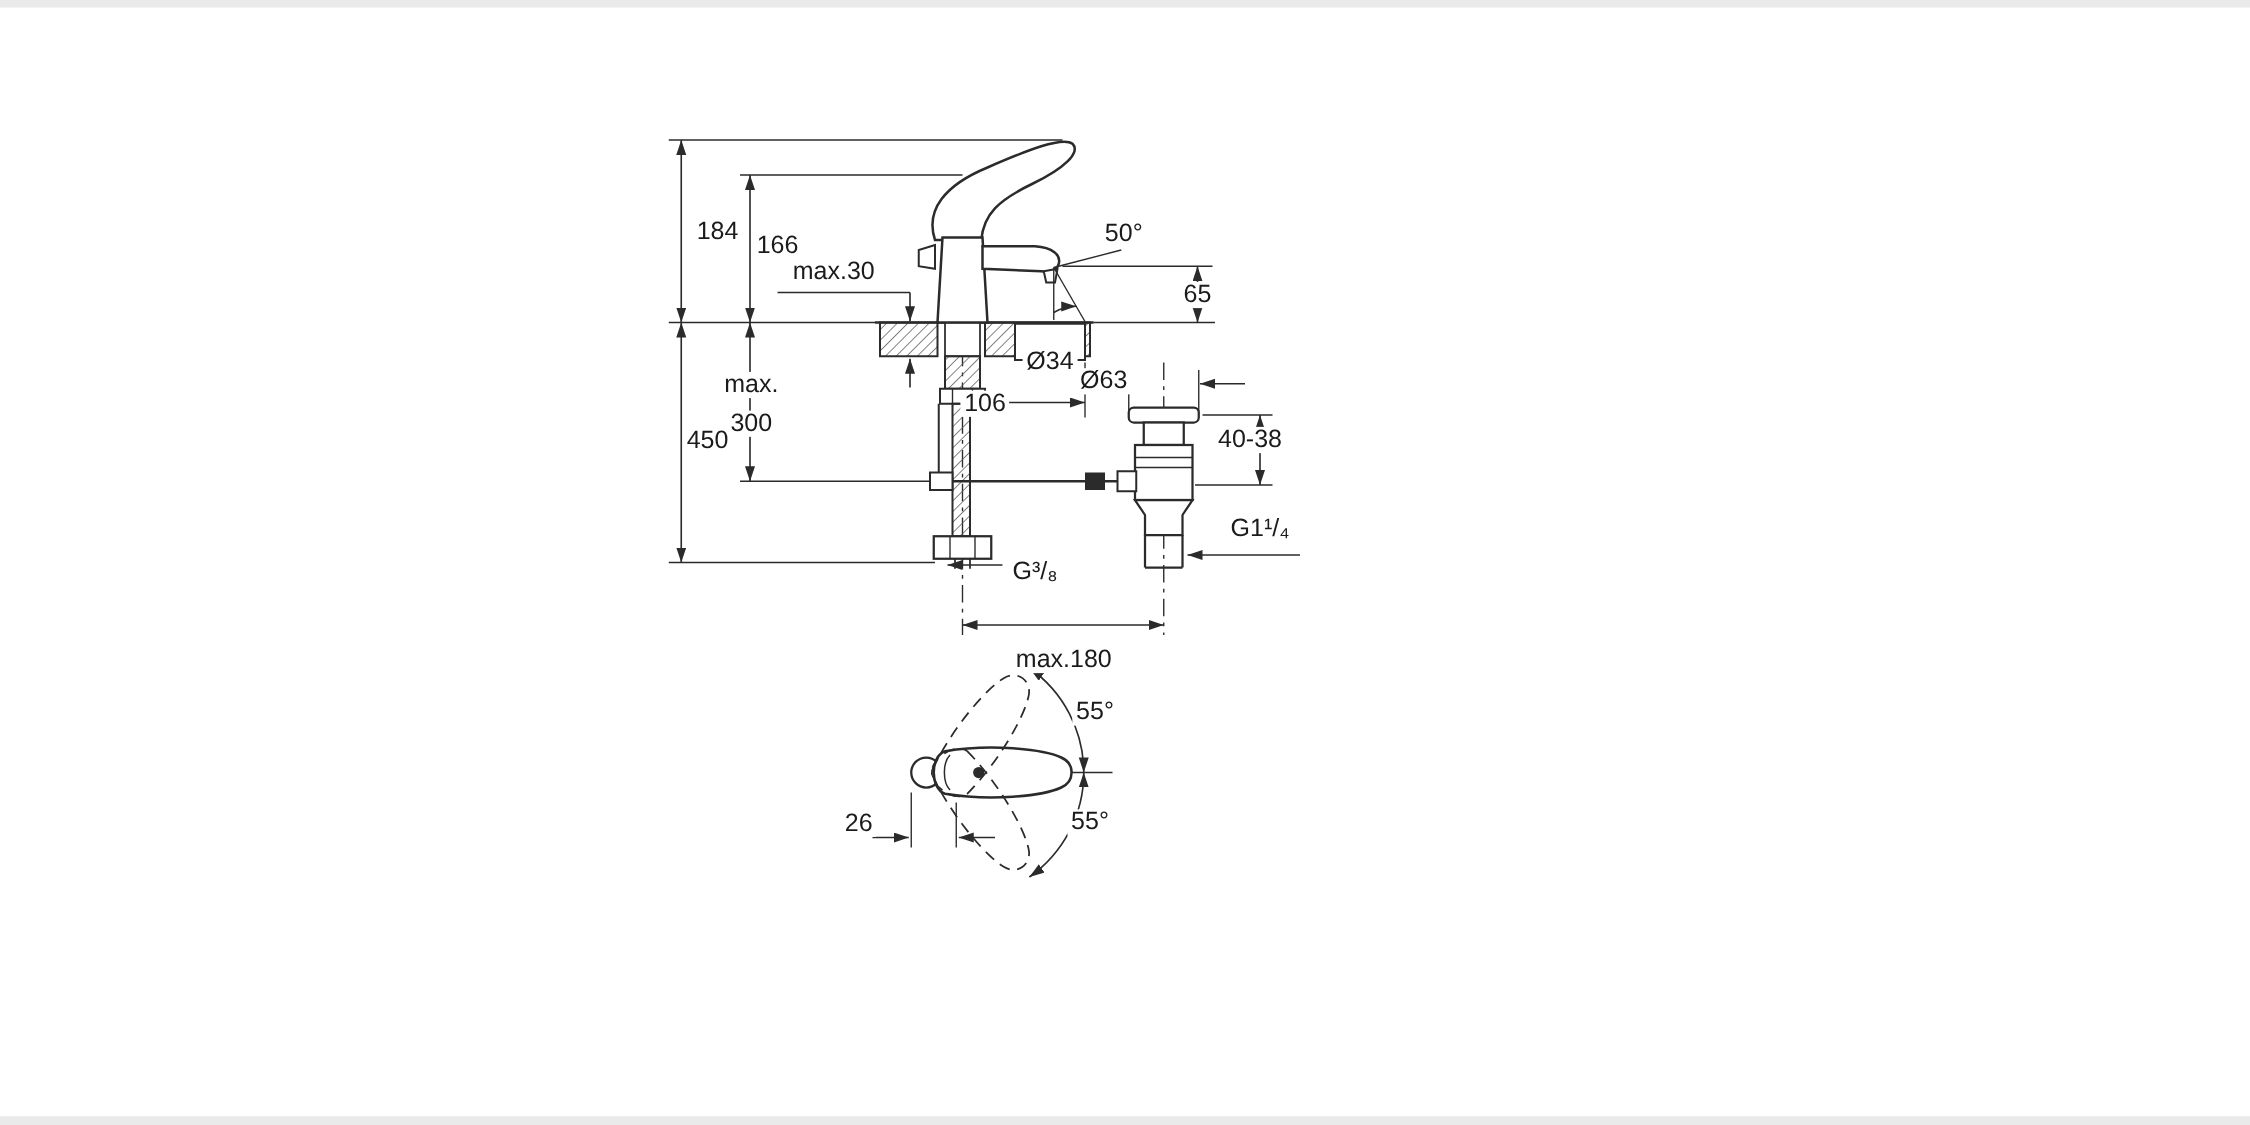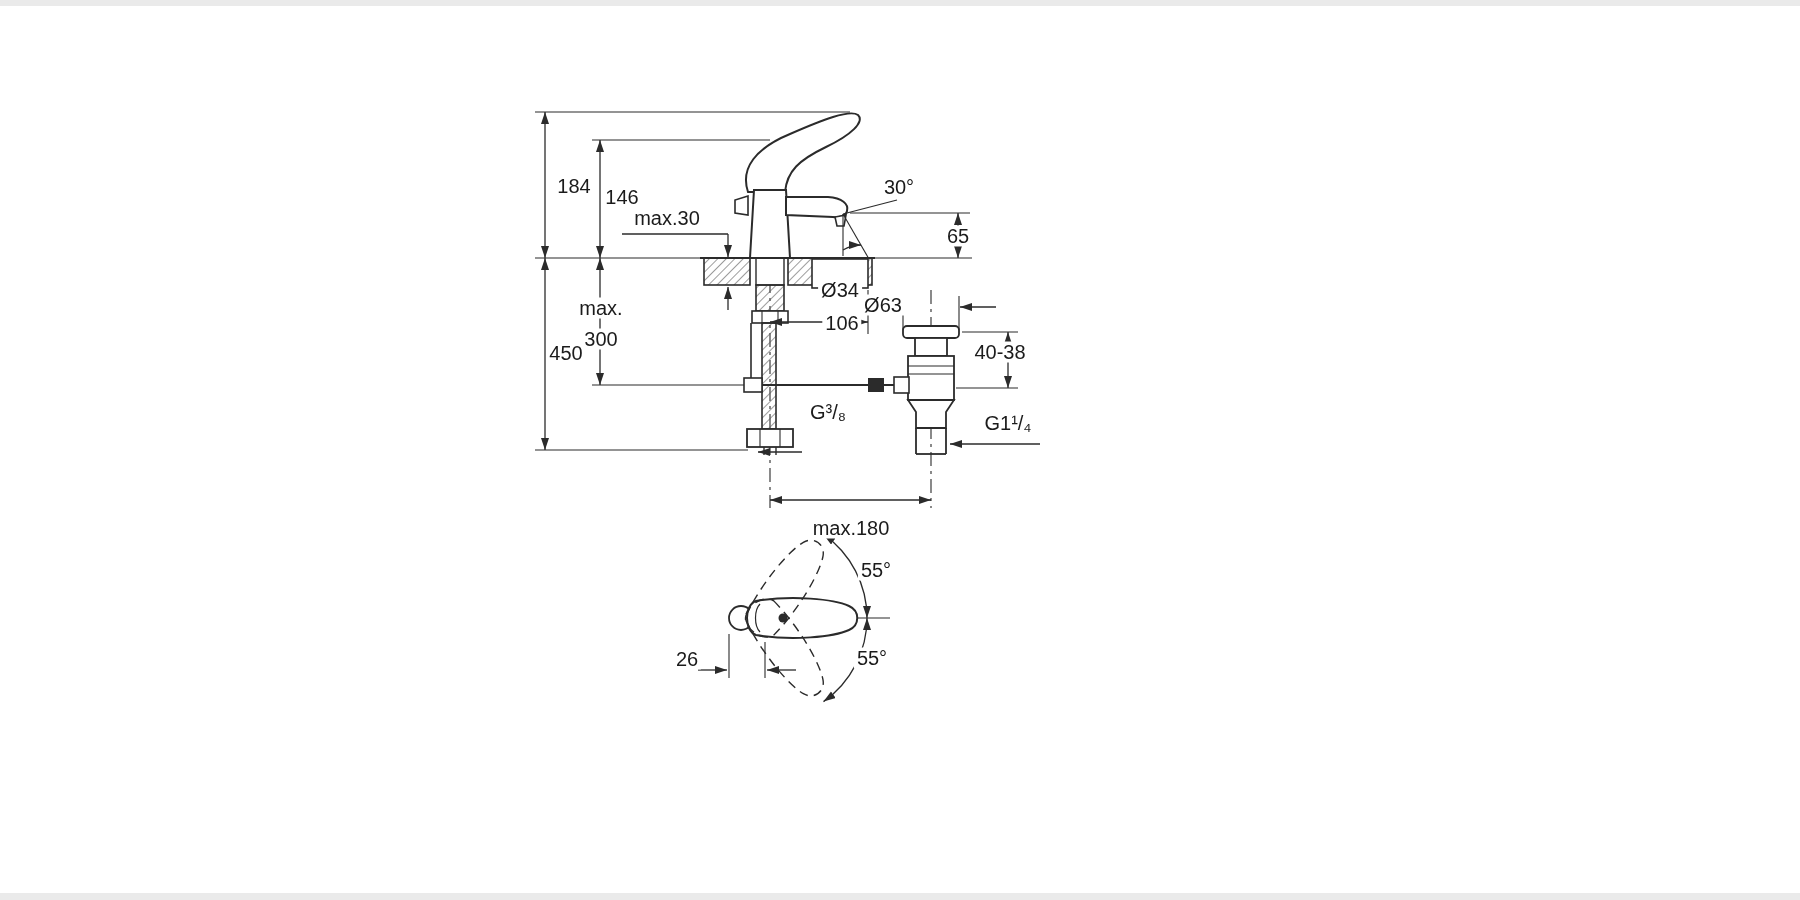--- a/index.html
+++ b/index.html
@@ -139,31 +139,31 @@
       <g transform="rotate(-55 765 618)">
         <path d="M756,601 C792,595 834,599 849,606 C860,611 860,625 849,630 C834,637 792,641 756,635 C744,631 744,605 756,601 Z" fill="none" stroke-width="1.4" stroke-dasharray="9 6"></path>
       </g>
       <g transform="rotate(55 765 618)">
         <path d="M756,601 C792,595 834,599 849,606 C860,611 860,625 849,630 C834,637 792,641 756,635 C744,631 744,605 756,601 Z" fill="none" stroke-width="1.4" stroke-dasharray="9 6"></path>
       </g>
     </g>
   </svg>
 
   <span class="lbl" style="left:574px;top:186px">184</span>
-  <span class="lbl" style="left:622px;top:197px">146</span>
+  <span class="lbl" style="left:622px;top:197px">166</span>
   <span class="lbl" style="left:667px;top:218px">max.30</span>
-  <span class="lbl" style="left:899px;top:187px">30°</span>
+  <span class="lbl" style="left:899px;top:187px">50°</span>
   <span class="lbl" style="left:958px;top:236px">65</span>
   <span class="lbl" style="left:840px;top:290px">Ø34</span>
   <span class="lbl" style="left:601px;top:308px">max.</span>
   <span class="lbl" style="left:601px;top:339px">300</span>
   <span class="lbl" style="left:566px;top:353px">450</span>
-  <span class="lbl" style="left:842px;top:323px">106</span>
+  <span class="lbl" style="left:788px;top:323px">106</span>
   <span class="lbl" style="left:883px;top:305px">Ø63</span>
   <span class="lbl" style="left:1000px;top:352px">40-38</span>
-  <span class="lbl" style="left:828px;top:412px">G³/₈</span>
+  <span class="lbl" style="left:828px;top:458px">G³/₈</span>
   <span class="lbl" style="left:1008px;top:423px">G1¹/₄</span>
   <span class="lbl" style="left:851px;top:528px">max.180</span>
   <span class="lbl" style="left:876px;top:570px">55°</span>
   <span class="lbl" style="left:872px;top:658px">55°</span>
   <span class="lbl" style="left:687px;top:659px">26</span>
 
 </div>
 
 </body></html>

